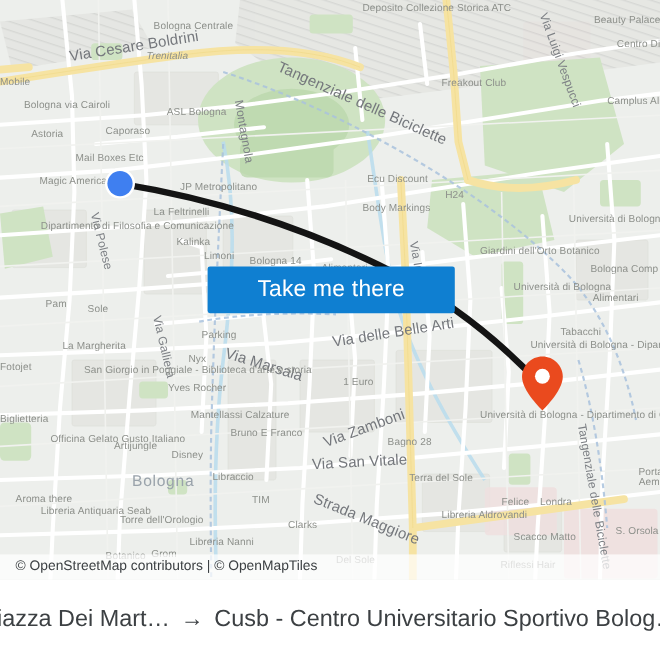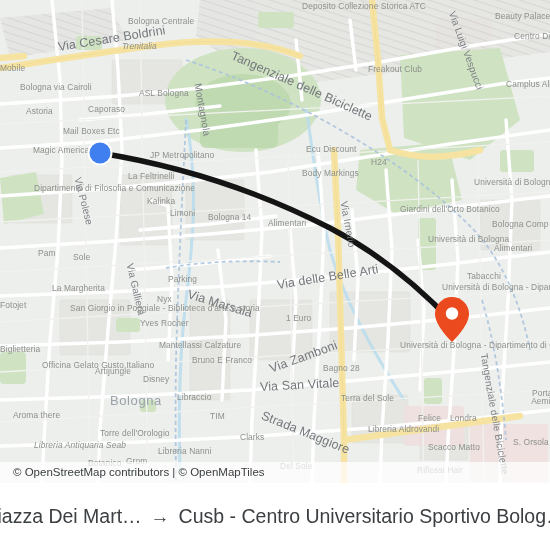--- a/index.html
+++ b/index.html
@@ -10,21 +10,21 @@
   
   #map{position:absolute;left:0;top:0;width:550px;height:483px;overflow:hidden;background:#eceeeb;}
   #mapsvg{position:absolute;left:0;top:0;}
 
   .lbl{position:absolute;white-space:nowrap;color:#8a8d88;font-family:"Liberation Sans",sans-serif;
        font-size:8.5px;letter-spacing:.1px;transform-origin:0 50%;}
   .poi{color:#8d908b;font-size:8.4px;}
   .street{color:#7d8085;font-size:10px;}
   .street-lg{color:#74777c;font-size:12.5px;}
   .bigcity{color:#9aa3ab;font-size:13px;letter-spacing:.6px;}
-  .ctr{text-align:center;transform-origin:50% 50%;padding-left:34px;}
+  .ctr{text-align:right;transform-origin:50% 50%;padding-left:34px;}
 
   
   #attrib{position:absolute;left:0;bottom:0;width:550px;height:21px;
           background:rgba(255,255,255,.72);}
   #attrib span{position:absolute;left:13px;top:4px;font-size:11.5px;color:#3c4043;
           font-family:"Liberation Sans",sans-serif;}
 
   
   #cta{position:absolute;left:173px;top:222px;width:206px;height:39px;
        background:#0f7fd1;border:none;border-radius:2px;cursor:pointer;
@@ -221,21 +221,21 @@
     <div class="lbl poi ctr" style="left:0px;top:183px;width:104px;">Dipartimento di Filosofia e Comunicazione</div>
     <div class="lbl poi" style="left:38px;top:248px;">Pam</div>
     <div class="lbl poi" style="left:73px;top:252px;">Sole</div>
     <div class="lbl poi" style="left:52px;top:283px;">La Margherita</div>
     <div class="lbl poi" style="left:0px;top:300px;">Fotojet</div>
     <div class="lbl poi ctr" style="left:36px;top:303px;width:108px;">San Giorgio in Poggiale - Biblioteca d'arte e storia</div>
     <div class="lbl poi" style="left:0px;top:344px;">Biglietteria</div>
     <div class="lbl poi ctr" style="left:8px;top:360px;width:86px;">Officina Gelato Gusto Italiano</div>
     <div class="lbl poi" style="left:95px;top:366px;">Artijungle</div>
     <div class="lbl poi" style="left:13px;top:410px;">Aroma there</div>
-    <div class="lbl poi ctr" style="left:0px;top:440px;width:72px;font-style:italic;">Libreria Antiquaria Seab</div>
+    <div class="lbl poi ctr" style="left:0px;top:420px;width:72px;">Libreria Antiquaria Seab</div>
     <div class="lbl poi" style="left:100px;top:428px;">Torre dell'Orologio</div>
     <div class="lbl poi" style="left:88px;top:458px;">Botanico</div>
     <div class="lbl poi" style="left:126px;top:456px;">Grom</div>
     <div class="lbl poi" style="left:158px;top:446px;">Libreria Nanni</div>
     <div class="lbl poi" style="left:240px;top:432px;">Clarks</div>
     <div class="lbl poi" style="left:210px;top:411px;">TIM</div>
     <div class="lbl poi" style="left:177px;top:392px;">Libraccio</div>
     <div class="lbl poi" style="left:192px;top:355px;">Bruno E Franco</div>
     <div class="lbl poi" style="left:157px;top:294px;">Nyx</div>
     <div class="lbl poi" style="left:140px;top:318px;text-align:right;">Yves Rocher</div>
@@ -262,20 +262,21 @@
 
     <svg style="position:absolute;left:434px;top:296px;" width="36" height="48" viewBox="0 0 36 48">
       <path d="M18 1 C8.6 1 1 8.6 1 18 C1 30 18 46 18 46 C18 46 35 30 35 18 C35 8.6 27.4 1 18 1 Z" fill="#ea4a1e"></path>
       <circle cx="18" cy="17.5" r="6.2" fill="#ffffff"></circle>
     </svg>
 
     <div id="attrib">
       <span>© OpenStreetMap contributors | © OpenMapTiles</span>
     </div>
 
+    <button id="cta">Take me there</button>
   </div>
 
   <div id="caption">
     <div class="cap">
       <span>Piazza Dei Mart…</span>
       <span class="arrow">→</span>
       <span>Cusb - Centro Universitario Sportivo Bolog…</span>
     </div>
   </div>
 

